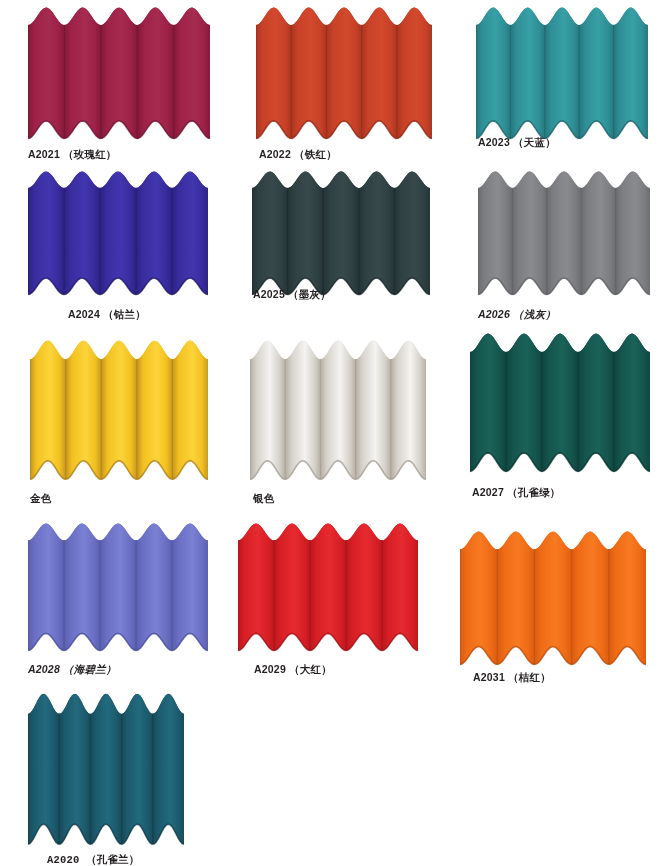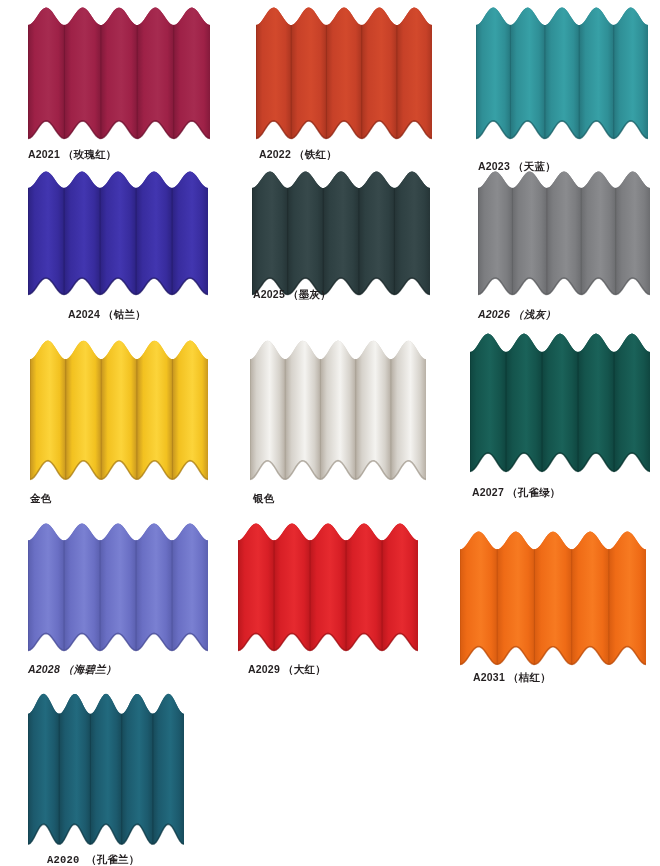--- a/index.html
+++ b/index.html
@@ -138,21 +138,21 @@
             <rect x="68.3" y="-20.7" width="1.1" height="179.4" fill="#1d6067" opacity="0.55"></rect>
             <rect x="103.19999999999999" y="-20.7" width="35" height="179.4" fill="url(#g-2)"></rect>
             <rect x="102.69999999999999" y="-20.7" width="1.1" height="179.4" fill="#1d6067" opacity="0.55"></rect>
             <rect x="137.6" y="-20.7" width="35" height="179.4" fill="url(#g-2)"></rect>
             <rect x="137.1" y="-20.7" width="1.1" height="179.4" fill="#1d6067" opacity="0.55"></rect>
           </g>
           <path d="M0.0 134.4 L2.0 133.9 L4.0 132.2 L6.0 129.7 L8.0 126.6 L10.0 123.4 L12.0 120.5 L14.0 118.3 L16.0 117.1 L18.0 116.9 L20.0 118.0 L22.0 120.0 L24.0 122.8 L26.0 126.0 L28.0 129.1 L30.0 131.8 L32.0 133.6 L34.0 134.4 L36.0 134.1 L38.0 132.6 L40.0 130.2 L42.0 127.2 L44.0 124.1 L46.0 121.1 L48.0 118.7 L50.0 117.2 L52.0 116.9 L54.0 117.7 L56.0 119.5 L58.0 122.2 L60.0 125.3 L62.0 128.5 L64.0 131.3 L66.0 133.3 L68.0 134.4 L70.0 134.2 L72.0 133.0 L74.0 130.8 L76.0 127.9 L78.0 124.7 L80.0 121.6 L82.0 119.1 L84.0 117.4 L86.0 116.9 L88.0 117.4 L90.0 119.1 L92.0 121.6 L94.0 124.7 L96.0 127.9 L98.0 130.8 L100.0 133.0 L102.0 134.2 L104.0 134.4 L106.0 133.3 L108.0 131.3 L110.0 128.5 L112.0 125.3 L114.0 122.2 L116.0 119.5 L118.0 117.7 L120.0 116.9 L122.0 117.2 L124.0 118.7 L126.0 121.1 L128.0 124.1 L130.0 127.2 L132.0 130.2 L134.0 132.6 L136.0 134.1 L138.0 134.4 L140.0 133.6 L142.0 131.8 L144.0 129.1 L146.0 126.0 L148.0 122.8 L150.0 120.0 L152.0 118.0 L154.0 116.9 L156.0 117.1 L158.0 118.3 L160.0 120.5 L162.0 123.4 L164.0 126.6 L166.0 129.7 L168.0 132.2 L170.0 133.9 L172.0 134.4 " fill="none" stroke="#1d6067" stroke-width="1.6" opacity="0.75"></path>
         </svg>
       </div>
     </div>
-    <div class="swatch-label" style="left: 478px; top: 160px; position: absolute; color: rgb(35, 31, 32);">A2023 （天蓝）</div>
+    <div class="swatch-label" style="left: 478px; top: 136px; position: absolute; color: rgb(35, 31, 32);">A2023 （天蓝）</div>
     <div class="swatch-cell" style="left: 28px; top: 168px; width: 180px; height: 160px;">
       <div class="panel-wrap">
         <svg width="180" height="130" viewBox="0 0 180 130" class="panel-svg">
           <path d="M0.0 20.0 L2.0 19.5 L4.0 18.1 L6.0 15.9 L8.0 13.2 L10.0 10.3 L12.0 7.6 L14.0 5.4 L16.0 4.0 L18.0 3.5 L20.0 4.0 L22.0 5.4 L24.0 7.6 L26.0 10.3 L28.0 13.2 L30.0 15.9 L32.0 18.1 L34.0 19.5 L36.0 20.0 L38.0 19.5 L40.0 18.1 L42.0 15.9 L44.0 13.2 L46.0 10.3 L48.0 7.6 L50.0 5.4 L52.0 4.0 L54.0 3.5 L56.0 4.0 L58.0 5.4 L60.0 7.6 L62.0 10.3 L64.0 13.2 L66.0 15.9 L68.0 18.1 L70.0 19.5 L72.0 20.0 L74.0 19.5 L76.0 18.1 L78.0 15.9 L80.0 13.2 L82.0 10.3 L84.0 7.6 L86.0 5.4 L88.0 4.0 L90.0 3.5 L92.0 4.0 L94.0 5.4 L96.0 7.6 L98.0 10.3 L100.0 13.2 L102.0 15.9 L104.0 18.1 L106.0 19.5 L108.0 20.0 L110.0 19.5 L112.0 18.1 L114.0 15.9 L116.0 13.2 L118.0 10.3 L120.0 7.6 L122.0 5.4 L124.0 4.0 L126.0 3.5 L128.0 4.0 L130.0 5.4 L132.0 7.6 L134.0 10.3 L136.0 13.2 L138.0 15.9 L140.0 18.1 L142.0 19.5 L144.0 20.0 L146.0 19.5 L148.0 18.1 L150.0 15.9 L152.0 13.2 L154.0 10.3 L156.0 7.6 L158.0 5.4 L160.0 4.0 L162.0 3.5 L164.0 4.0 L166.0 5.4 L168.0 7.6 L170.0 10.3 L172.0 13.2 L174.0 15.9 L176.0 18.1 L178.0 19.5 L180.0 20.0 L180.0 126.5 L178.0 126.0 L176.0 124.6 L174.0 122.4 L172.0 119.7 L170.0 116.8 L168.0 114.1 L166.0 111.9 L164.0 110.5 L162.0 110.0 L160.0 110.5 L158.0 111.9 L156.0 114.1 L154.0 116.8 L152.0 119.7 L150.0 122.4 L148.0 124.6 L146.0 126.0 L144.0 126.5 L142.0 126.0 L140.0 124.6 L138.0 122.4 L136.0 119.7 L134.0 116.8 L132.0 114.1 L130.0 111.9 L128.0 110.5 L126.0 110.0 L124.0 110.5 L122.0 111.9 L120.0 114.1 L118.0 116.8 L116.0 119.7 L114.0 122.4 L112.0 124.6 L110.0 126.0 L108.0 126.5 L106.0 126.0 L104.0 124.6 L102.0 122.4 L100.0 119.7 L98.0 116.8 L96.0 114.1 L94.0 111.9 L92.0 110.5 L90.0 110.0 L88.0 110.5 L86.0 111.9 L84.0 114.1 L82.0 116.8 L80.0 119.7 L78.0 122.4 L76.0 124.6 L74.0 126.0 L72.0 126.5 L70.0 126.0 L68.0 124.6 L66.0 122.4 L64.0 119.7 L62.0 116.8 L60.0 114.1 L58.0 111.9 L56.0 110.5 L54.0 110.0 L52.0 110.5 L50.0 111.9 L48.0 114.1 L46.0 116.8 L44.0 119.7 L42.0 122.4 L40.0 124.6 L38.0 126.0 L36.0 126.5 L34.0 126.0 L32.0 124.6 L30.0 122.4 L28.0 119.7 L26.0 116.8 L24.0 114.1 L22.0 111.9 L20.0 110.5 L18.0 110.0 L16.0 110.5 L14.0 111.9 L12.0 114.1 L10.0 116.8 L8.0 119.7 L6.0 122.4 L4.0 124.6 L2.0 126.0 L0.0 126.5 Z" fill="#382c9e"></path>
           <defs>
             <clipPath id="clip-3">
               <path d="M0.0 20.0 L2.0 19.5 L4.0 18.1 L6.0 15.9 L8.0 13.2 L10.0 10.3 L12.0 7.6 L14.0 5.4 L16.0 4.0 L18.0 3.5 L20.0 4.0 L22.0 5.4 L24.0 7.6 L26.0 10.3 L28.0 13.2 L30.0 15.9 L32.0 18.1 L34.0 19.5 L36.0 20.0 L38.0 19.5 L40.0 18.1 L42.0 15.9 L44.0 13.2 L46.0 10.3 L48.0 7.6 L50.0 5.4 L52.0 4.0 L54.0 3.5 L56.0 4.0 L58.0 5.4 L60.0 7.6 L62.0 10.3 L64.0 13.2 L66.0 15.9 L68.0 18.1 L70.0 19.5 L72.0 20.0 L74.0 19.5 L76.0 18.1 L78.0 15.9 L80.0 13.2 L82.0 10.3 L84.0 7.6 L86.0 5.4 L88.0 4.0 L90.0 3.5 L92.0 4.0 L94.0 5.4 L96.0 7.6 L98.0 10.3 L100.0 13.2 L102.0 15.9 L104.0 18.1 L106.0 19.5 L108.0 20.0 L110.0 19.5 L112.0 18.1 L114.0 15.9 L116.0 13.2 L118.0 10.3 L120.0 7.6 L122.0 5.4 L124.0 4.0 L126.0 3.5 L128.0 4.0 L130.0 5.4 L132.0 7.6 L134.0 10.3 L136.0 13.2 L138.0 15.9 L140.0 18.1 L142.0 19.5 L144.0 20.0 L146.0 19.5 L148.0 18.1 L150.0 15.9 L152.0 13.2 L154.0 10.3 L156.0 7.6 L158.0 5.4 L160.0 4.0 L162.0 3.5 L164.0 4.0 L166.0 5.4 L168.0 7.6 L170.0 10.3 L172.0 13.2 L174.0 15.9 L176.0 18.1 L178.0 19.5 L180.0 20.0 L180.0 126.5 L178.0 126.0 L176.0 124.6 L174.0 122.4 L172.0 119.7 L170.0 116.8 L168.0 114.1 L166.0 111.9 L164.0 110.5 L162.0 110.0 L160.0 110.5 L158.0 111.9 L156.0 114.1 L154.0 116.8 L152.0 119.7 L150.0 122.4 L148.0 124.6 L146.0 126.0 L144.0 126.5 L142.0 126.0 L140.0 124.6 L138.0 122.4 L136.0 119.7 L134.0 116.8 L132.0 114.1 L130.0 111.9 L128.0 110.5 L126.0 110.0 L124.0 110.5 L122.0 111.9 L120.0 114.1 L118.0 116.8 L116.0 119.7 L114.0 122.4 L112.0 124.6 L110.0 126.0 L108.0 126.5 L106.0 126.0 L104.0 124.6 L102.0 122.4 L100.0 119.7 L98.0 116.8 L96.0 114.1 L94.0 111.9 L92.0 110.5 L90.0 110.0 L88.0 110.5 L86.0 111.9 L84.0 114.1 L82.0 116.8 L80.0 119.7 L78.0 122.4 L76.0 124.6 L74.0 126.0 L72.0 126.5 L70.0 126.0 L68.0 124.6 L66.0 122.4 L64.0 119.7 L62.0 116.8 L60.0 114.1 L58.0 111.9 L56.0 110.5 L54.0 110.0 L52.0 110.5 L50.0 111.9 L48.0 114.1 L46.0 116.8 L44.0 119.7 L42.0 122.4 L40.0 124.6 L38.0 126.0 L36.0 126.5 L34.0 126.0 L32.0 124.6 L30.0 122.4 L28.0 119.7 L26.0 116.8 L24.0 114.1 L22.0 111.9 L20.0 110.5 L18.0 110.0 L16.0 110.5 L14.0 111.9 L12.0 114.1 L10.0 116.8 L8.0 119.7 L6.0 122.4 L4.0 124.6 L2.0 126.0 L0.0 126.5 Z"></path>
             </clipPath>
             <linearGradient id="g-3" x1="0" y1="0" x2="1" y2="0">
               <stop offset="0%" stop-color="#2c2282"></stop>
@@ -402,21 +402,21 @@
             <rect x="71.5" y="-20.099999999999998" width="1.1" height="174.2" fill="#9d1116" opacity="0.55"></rect>
             <rect x="108" y="-20.099999999999998" width="36.6" height="174.2" fill="url(#g-10)"></rect>
             <rect x="107.5" y="-20.099999999999998" width="1.1" height="174.2" fill="#9d1116" opacity="0.55"></rect>
             <rect x="144" y="-20.099999999999998" width="36.6" height="174.2" fill="url(#g-10)"></rect>
             <rect x="143.5" y="-20.099999999999998" width="1.1" height="174.2" fill="#9d1116" opacity="0.55"></rect>
           </g>
           <path d="M0.0 130.5 L2.0 130.0 L4.0 128.5 L6.0 126.2 L8.0 123.4 L10.0 120.5 L12.0 117.7 L14.0 115.4 L16.0 113.9 L18.0 113.4 L20.0 113.9 L22.0 115.4 L24.0 117.7 L26.0 120.5 L28.0 123.4 L30.0 126.2 L32.0 128.5 L34.0 130.0 L36.0 130.5 L38.0 130.0 L40.0 128.5 L42.0 126.2 L44.0 123.4 L46.0 120.5 L48.0 117.7 L50.0 115.4 L52.0 113.9 L54.0 113.4 L56.0 113.9 L58.0 115.4 L60.0 117.7 L62.0 120.5 L64.0 123.4 L66.0 126.2 L68.0 128.5 L70.0 130.0 L72.0 130.5 L74.0 130.0 L76.0 128.5 L78.0 126.2 L80.0 123.4 L82.0 120.5 L84.0 117.7 L86.0 115.4 L88.0 113.9 L90.0 113.4 L92.0 113.9 L94.0 115.4 L96.0 117.7 L98.0 120.5 L100.0 123.4 L102.0 126.2 L104.0 128.5 L106.0 130.0 L108.0 130.5 L110.0 130.0 L112.0 128.5 L114.0 126.2 L116.0 123.4 L118.0 120.5 L120.0 117.7 L122.0 115.4 L124.0 113.9 L126.0 113.4 L128.0 113.9 L130.0 115.4 L132.0 117.7 L134.0 120.5 L136.0 123.4 L138.0 126.2 L140.0 128.5 L142.0 130.0 L144.0 130.5 L146.0 130.0 L148.0 128.5 L150.0 126.2 L152.0 123.4 L154.0 120.5 L156.0 117.7 L158.0 115.4 L160.0 113.9 L162.0 113.4 L164.0 113.9 L166.0 115.4 L168.0 117.7 L170.0 120.5 L172.0 123.4 L174.0 126.2 L176.0 128.5 L178.0 130.0 L180.0 130.5 " fill="none" stroke="#9d1116" stroke-width="1.6" opacity="0.75"></path>
         </svg>
       </div>
     </div>
-    <div class="swatch-label" style="left: 248px; top: 663px; position: absolute; color: rgb(35, 31, 32);">A2029 （大红）</div>
+    <div class="swatch-label" style="left: 254px; top: 663px; position: absolute; color: rgb(35, 31, 32);">A2029 （大红）</div>
     <div class="swatch-cell" style="left: 460px; top: 528px; width: 186px; height: 170px;">
       <div class="panel-wrap">
         <svg width="186" height="140" viewBox="0 0 186 140" class="panel-svg">
           <path d="M0.0 21.4 L2.0 20.9 L4.0 19.5 L6.0 17.2 L8.0 14.4 L10.0 11.4 L12.0 8.6 L14.0 6.1 L16.0 4.4 L18.0 3.6 L20.0 3.8 L22.0 5.0 L24.0 7.0 L26.0 9.7 L28.0 12.7 L30.0 15.6 L32.0 18.2 L34.0 20.2 L36.0 21.2 L38.0 21.3 L40.0 20.4 L42.0 18.6 L44.0 16.2 L46.0 13.3 L48.0 10.3 L50.0 7.5 L52.0 5.4 L54.0 4.0 L56.0 3.6 L58.0 4.2 L60.0 5.7 L62.0 8.0 L64.0 10.9 L66.0 13.9 L68.0 16.7 L70.0 19.1 L72.0 20.7 L74.0 21.4 L76.0 21.1 L78.0 19.8 L80.0 17.7 L82.0 15.0 L84.0 12.0 L86.0 9.1 L88.0 6.6 L90.0 4.7 L92.0 3.7 L94.0 3.7 L96.0 4.7 L98.0 6.6 L100.0 9.1 L102.0 12.0 L104.0 15.0 L106.0 17.7 L108.0 19.8 L110.0 21.1 L112.0 21.4 L114.0 20.7 L116.0 19.1 L118.0 16.7 L120.0 13.9 L122.0 10.9 L124.0 8.0 L126.0 5.7 L128.0 4.2 L130.0 3.6 L132.0 4.0 L134.0 5.4 L136.0 7.5 L138.0 10.3 L140.0 13.3 L142.0 16.2 L144.0 18.6 L146.0 20.4 L148.0 21.3 L150.0 21.2 L152.0 20.2 L154.0 18.2 L156.0 15.6 L158.0 12.7 L160.0 9.7 L162.0 7.0 L164.0 5.0 L166.0 3.8 L168.0 3.6 L170.0 4.4 L172.0 6.1 L174.0 8.6 L176.0 11.4 L178.0 14.4 L180.0 17.2 L182.0 19.5 L184.0 20.9 L186.0 21.4 L186.0 136.4 L184.0 135.9 L182.0 134.5 L180.0 132.2 L178.0 129.4 L176.0 126.4 L174.0 123.6 L172.0 121.1 L170.0 119.4 L168.0 118.6 L166.0 118.8 L164.0 120.0 L162.0 122.0 L160.0 124.7 L158.0 127.7 L156.0 130.6 L154.0 133.2 L152.0 135.2 L150.0 136.2 L148.0 136.3 L146.0 135.4 L144.0 133.6 L142.0 131.2 L140.0 128.3 L138.0 125.3 L136.0 122.5 L134.0 120.4 L132.0 119.0 L130.0 118.6 L128.0 119.2 L126.0 120.7 L124.0 123.0 L122.0 125.9 L120.0 128.9 L118.0 131.7 L116.0 134.1 L114.0 135.7 L112.0 136.4 L110.0 136.1 L108.0 134.8 L106.0 132.7 L104.0 130.0 L102.0 127.0 L100.0 124.1 L98.0 121.6 L96.0 119.7 L94.0 118.7 L92.0 118.7 L90.0 119.7 L88.0 121.6 L86.0 124.1 L84.0 127.0 L82.0 130.0 L80.0 132.7 L78.0 134.8 L76.0 136.1 L74.0 136.4 L72.0 135.7 L70.0 134.1 L68.0 131.7 L66.0 128.9 L64.0 125.9 L62.0 123.0 L60.0 120.7 L58.0 119.2 L56.0 118.6 L54.0 119.0 L52.0 120.4 L50.0 122.5 L48.0 125.3 L46.0 128.3 L44.0 131.2 L42.0 133.6 L40.0 135.4 L38.0 136.3 L36.0 136.2 L34.0 135.2 L32.0 133.2 L30.0 130.6 L28.0 127.7 L26.0 124.7 L24.0 122.0 L22.0 120.0 L20.0 118.8 L18.0 118.6 L16.0 119.4 L14.0 121.1 L12.0 123.6 L10.0 126.4 L8.0 129.4 L6.0 132.2 L4.0 134.5 L2.0 135.9 L0.0 136.4 Z" fill="#ef6b16"></path>
           <defs>
             <clipPath id="clip-11">
               <path d="M0.0 21.4 L2.0 20.9 L4.0 19.5 L6.0 17.2 L8.0 14.4 L10.0 11.4 L12.0 8.6 L14.0 6.1 L16.0 4.4 L18.0 3.6 L20.0 3.8 L22.0 5.0 L24.0 7.0 L26.0 9.7 L28.0 12.7 L30.0 15.6 L32.0 18.2 L34.0 20.2 L36.0 21.2 L38.0 21.3 L40.0 20.4 L42.0 18.6 L44.0 16.2 L46.0 13.3 L48.0 10.3 L50.0 7.5 L52.0 5.4 L54.0 4.0 L56.0 3.6 L58.0 4.2 L60.0 5.7 L62.0 8.0 L64.0 10.9 L66.0 13.9 L68.0 16.7 L70.0 19.1 L72.0 20.7 L74.0 21.4 L76.0 21.1 L78.0 19.8 L80.0 17.7 L82.0 15.0 L84.0 12.0 L86.0 9.1 L88.0 6.6 L90.0 4.7 L92.0 3.7 L94.0 3.7 L96.0 4.7 L98.0 6.6 L100.0 9.1 L102.0 12.0 L104.0 15.0 L106.0 17.7 L108.0 19.8 L110.0 21.1 L112.0 21.4 L114.0 20.7 L116.0 19.1 L118.0 16.7 L120.0 13.9 L122.0 10.9 L124.0 8.0 L126.0 5.7 L128.0 4.2 L130.0 3.6 L132.0 4.0 L134.0 5.4 L136.0 7.5 L138.0 10.3 L140.0 13.3 L142.0 16.2 L144.0 18.6 L146.0 20.4 L148.0 21.3 L150.0 21.2 L152.0 20.2 L154.0 18.2 L156.0 15.6 L158.0 12.7 L160.0 9.7 L162.0 7.0 L164.0 5.0 L166.0 3.8 L168.0 3.6 L170.0 4.4 L172.0 6.1 L174.0 8.6 L176.0 11.4 L178.0 14.4 L180.0 17.2 L182.0 19.5 L184.0 20.9 L186.0 21.4 L186.0 136.4 L184.0 135.9 L182.0 134.5 L180.0 132.2 L178.0 129.4 L176.0 126.4 L174.0 123.6 L172.0 121.1 L170.0 119.4 L168.0 118.6 L166.0 118.8 L164.0 120.0 L162.0 122.0 L160.0 124.7 L158.0 127.7 L156.0 130.6 L154.0 133.2 L152.0 135.2 L150.0 136.2 L148.0 136.3 L146.0 135.4 L144.0 133.6 L142.0 131.2 L140.0 128.3 L138.0 125.3 L136.0 122.5 L134.0 120.4 L132.0 119.0 L130.0 118.6 L128.0 119.2 L126.0 120.7 L124.0 123.0 L122.0 125.9 L120.0 128.9 L118.0 131.7 L116.0 134.1 L114.0 135.7 L112.0 136.4 L110.0 136.1 L108.0 134.8 L106.0 132.7 L104.0 130.0 L102.0 127.0 L100.0 124.1 L98.0 121.6 L96.0 119.7 L94.0 118.7 L92.0 118.7 L90.0 119.7 L88.0 121.6 L86.0 124.1 L84.0 127.0 L82.0 130.0 L80.0 132.7 L78.0 134.8 L76.0 136.1 L74.0 136.4 L72.0 135.7 L70.0 134.1 L68.0 131.7 L66.0 128.9 L64.0 125.9 L62.0 123.0 L60.0 120.7 L58.0 119.2 L56.0 118.6 L54.0 119.0 L52.0 120.4 L50.0 122.5 L48.0 125.3 L46.0 128.3 L44.0 131.2 L42.0 133.6 L40.0 135.4 L38.0 136.3 L36.0 136.2 L34.0 135.2 L32.0 133.2 L30.0 130.6 L28.0 127.7 L26.0 124.7 L24.0 122.0 L22.0 120.0 L20.0 118.8 L18.0 118.6 L16.0 119.4 L14.0 121.1 L12.0 123.6 L10.0 126.4 L8.0 129.4 L6.0 132.2 L4.0 134.5 L2.0 135.9 L0.0 136.4 Z"></path>
             </clipPath>
             <linearGradient id="g-11" x1="0" y1="0" x2="1" y2="0">
               <stop offset="0%" stop-color="#d85c10"></stop>

